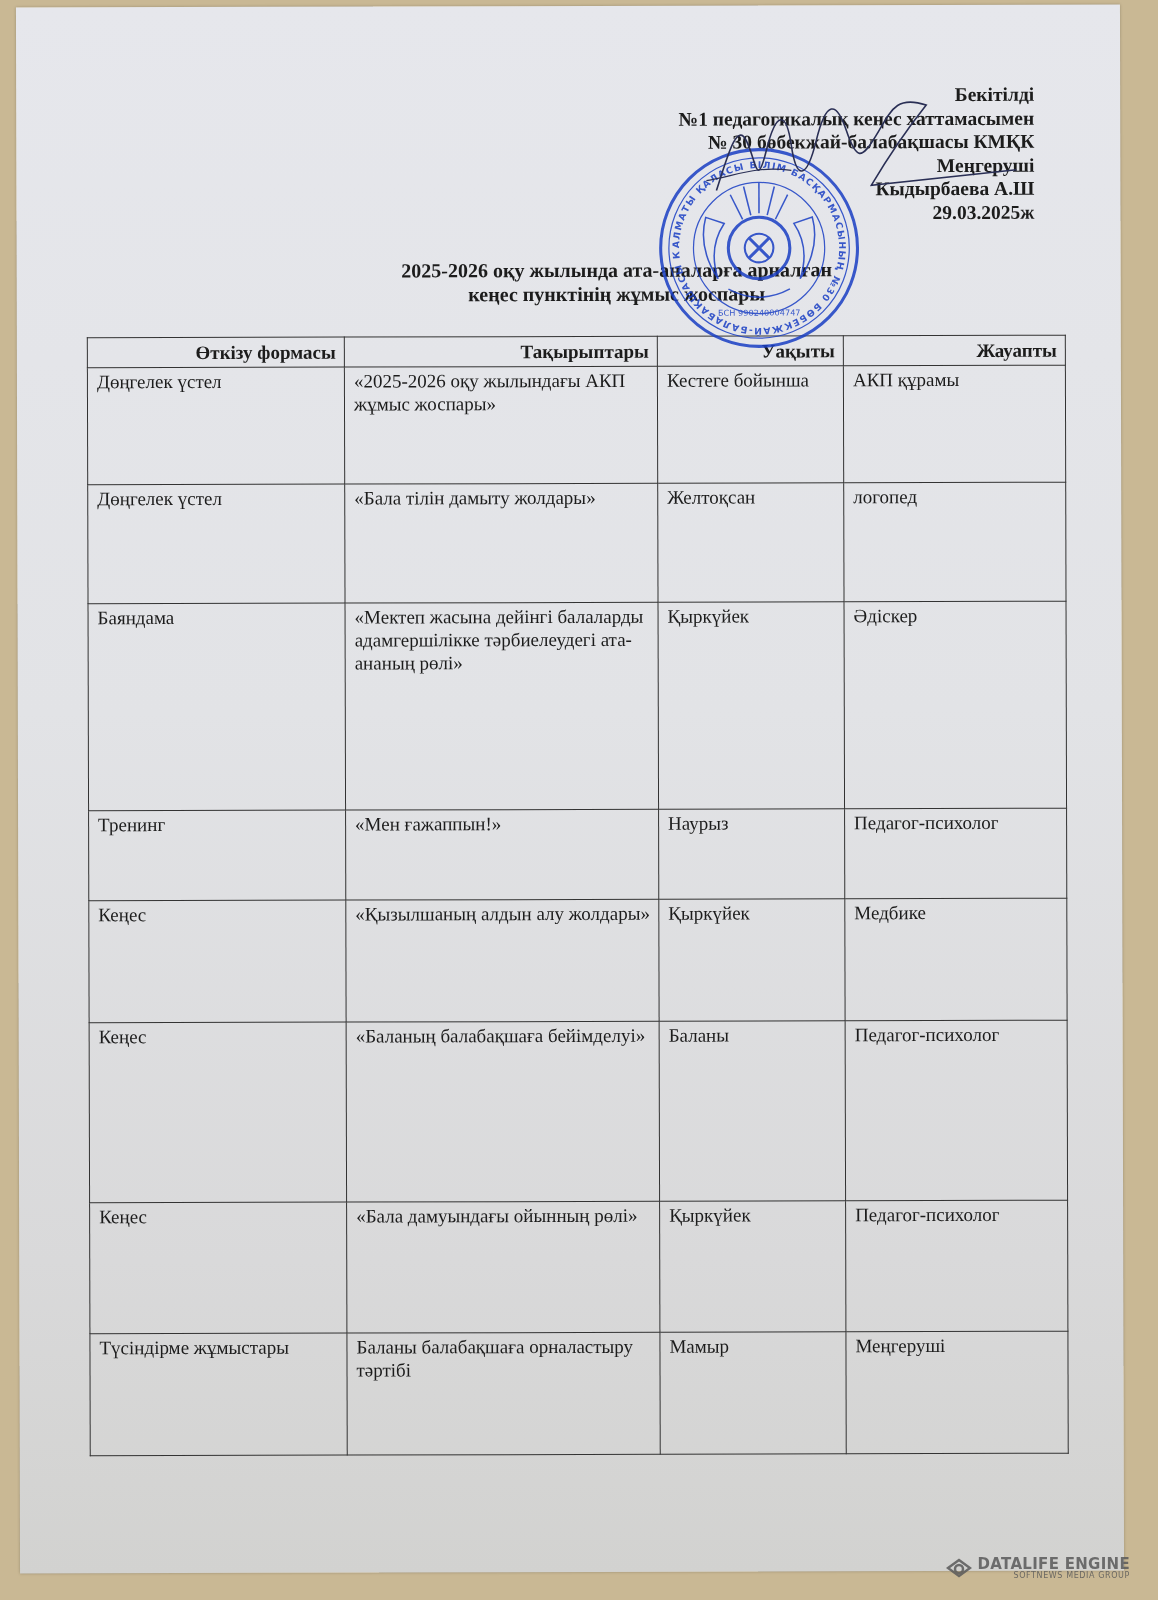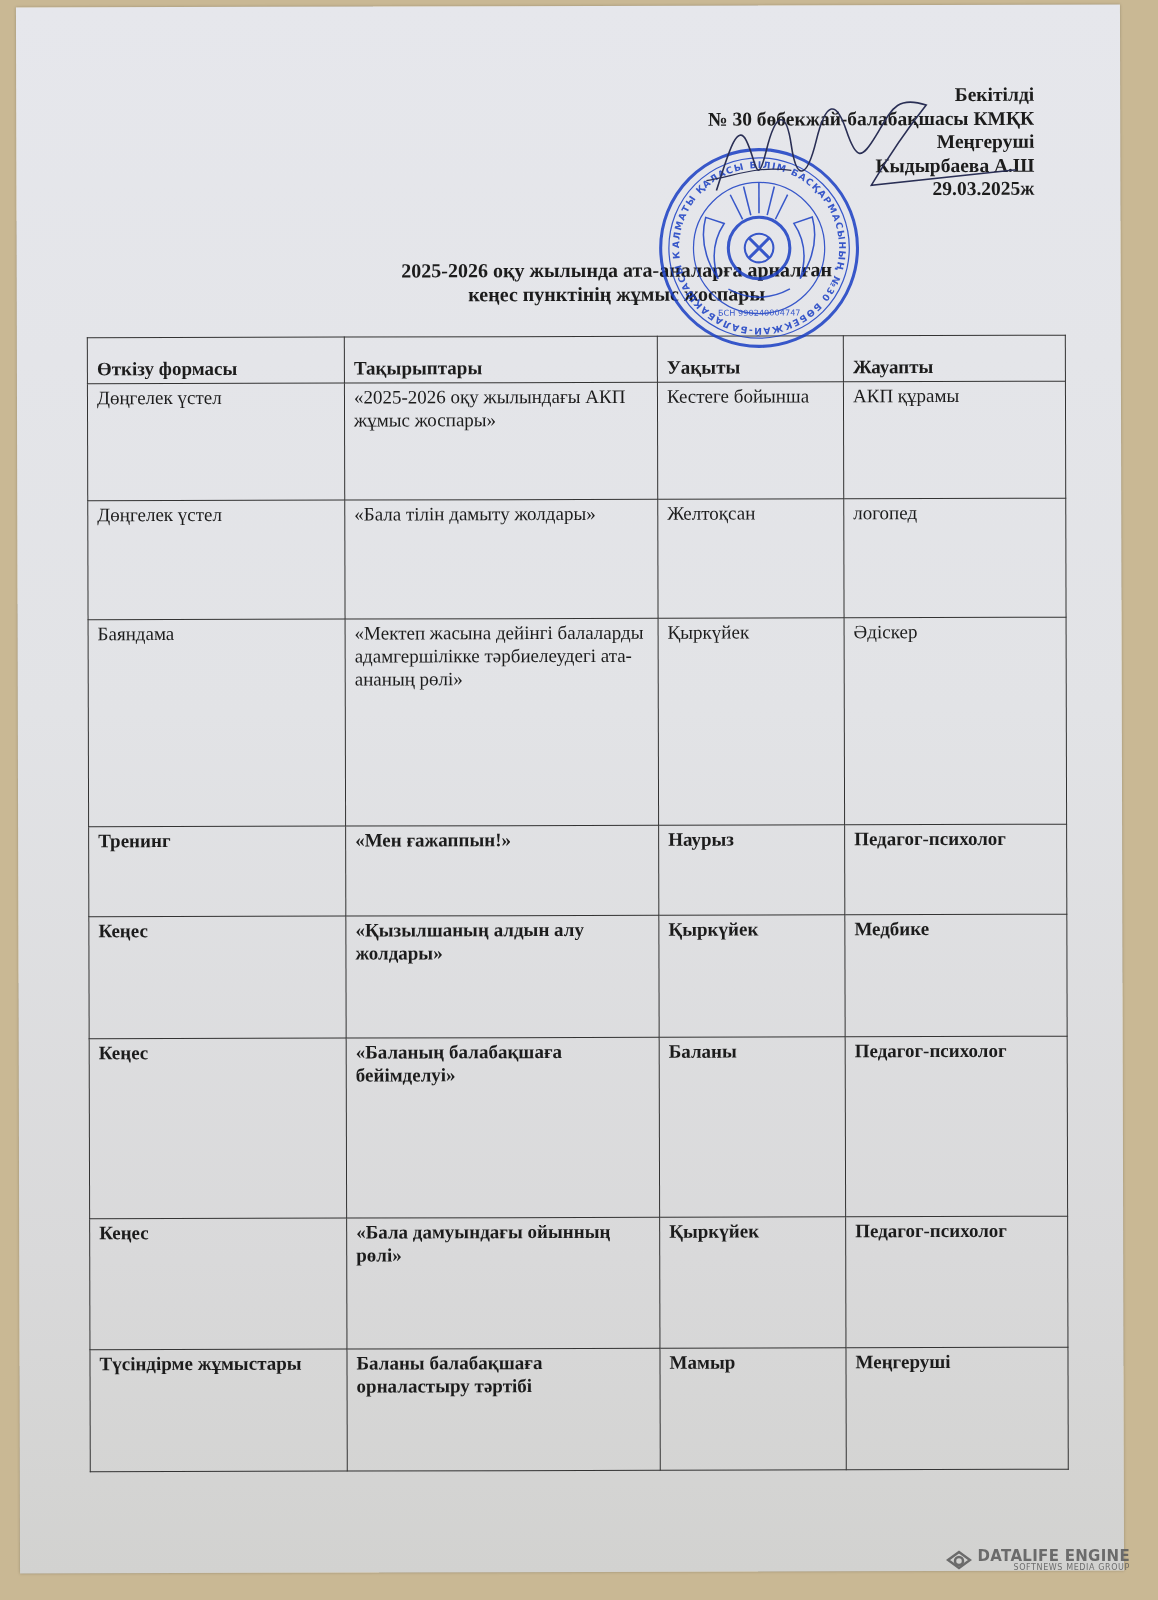--- a/index.html
+++ b/index.html
@@ -26,46 +26,47 @@
   }
   table.plan {
     position:absolute; left:70px; top:330px; width:978px;
     border-collapse:collapse; table-layout:fixed;
     font-size:19px; line-height:23px;
   }
   table.plan th, table.plan td {
     border:1.5px solid #333; vertical-align:top; text-align:left;
     padding:2px 8px 0 9px;
   }
-  table.plan th { font-weight:bold; height:26px; padding-top:19px; }
-  table.plan td.bold { font-weight:bold; }
+  table.plan th { font-weight:bold; height:26px; padding-top:3px;text-align:right; }
+  table.plan td.bold { font-weight:normal; }
   .justify { text-align:justify; text-align-last:left;margin-left:12px; }
   .stamp {
     position:absolute; left:640px; top:140px; width:205px; height:205px;
     pointer-events:none; opacity:.85;
   }
   .signature {
     position:absolute; left:680px; top:95px; width:330px; height:100px;
     pointer-events:none;
   }
   .watermark {
-    position:absolute; right:28px; bottom:28px; color:#5a5a5a;
+    position:absolute; right:28px; bottom:20px; color:#5a5a5a;
     font-family:"DejaVu Sans", sans-serif; display:flex; align-items:center; gap:6px;
     opacity:.85;
   }
   .watermark .wm-title { font-weight:bold; font-size:15px; letter-spacing:0.3px; }
   .watermark .wm-sub { font-size:8px; letter-spacing:0.6px; margin-top:-2px;text-align:right; }
 </style>
 </head>
 <body>
 
 <div class="paper">
 
   <div class="approve">
     <div>Бекітілді</div>
+    <div>№1 педагогикалық кеңес хаттамасымен</div>
     <div>№ 30 бөбекжай-балабақшасы КМҚК</div>
     <div>Меңгеруші</div>
     <div>Кыдырбаева А.Ш</div>
     <div>29.03.2025ж</div>
   </div>
 
   <div class="title">
     <div>2025-2026 оқу жылында  ата-аналарға арналған</div>
     <div>кеңес пунктінің жұмыс жоспары</div>
   </div>

